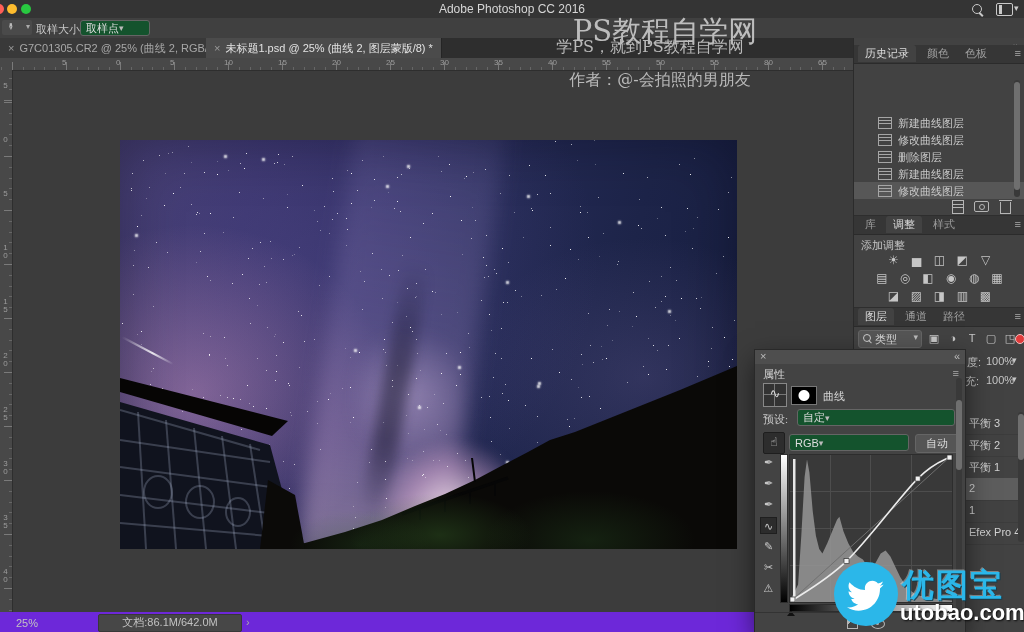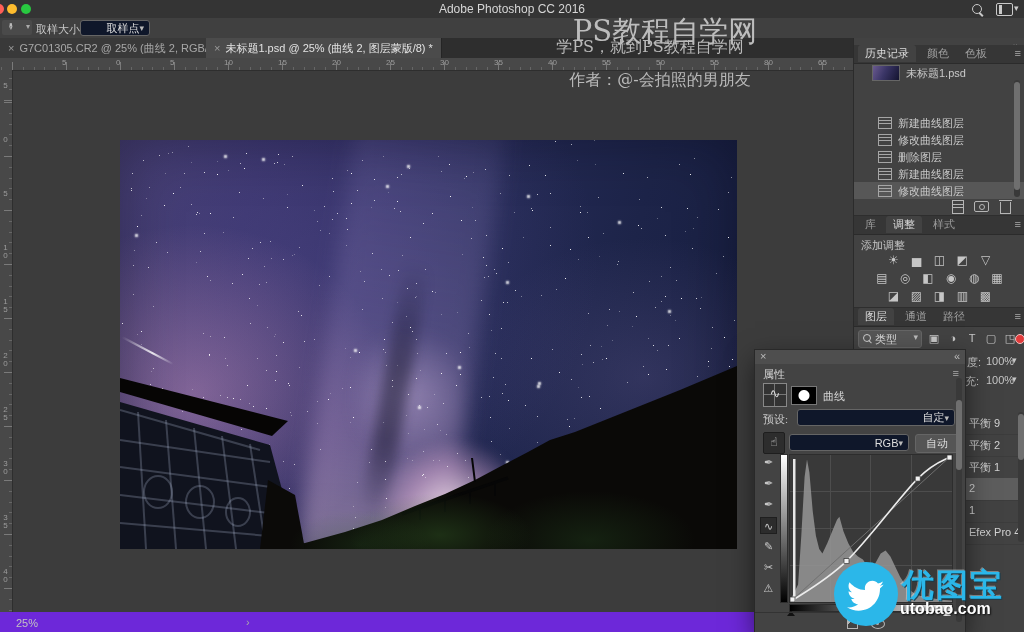--- a/index.html
+++ b/index.html
@@ -15,21 +15,21 @@
   .search-glass{position:absolute;width:8px;height:8px;border:1.5px solid #c9c9c9;border-radius:50%;}
   .search-glass:after{content:"";position:absolute;left:7px;top:7px;width:5px;height:1.5px;background:#c9c9c9;transform:rotate(45deg);transform-origin:0 0;}
   .ws-ico{position:absolute;width:15px;height:11px;border:1px solid #c9c9c9;border-radius:2px;}
   .ws-ico:after{content:"";position:absolute;left:2px;top:1px;bottom:1px;width:3px;background:#c9c9c9;}
   
   #optionsbar{position:absolute;left:0;top:18px;width:1024px;height:20px;background:#404040;border-bottom:1px solid #282828;}
   .toolchip{position:absolute;left:2px;top:2px;width:30px;height:15px;background:#4a4a4a;border-radius:2px;color:#bbb;}
   .toolchip .tc-g{position:absolute;left:4px;top:1px;font-size:10px;transform:rotate(90deg);}
   .toolchip .tc-c{position:absolute;right:2px;top:2px;font-size:8px;color:#aaa;}
   .ob-label{position:absolute;left:36px;top:4px;color:#c6c6c6;}
-  .dd{background:#0f172a;border:1px solid #656565;border-radius:3px;color:#ddd;display:flex;align-items:center;justify-content:flex-end;padding:0 5px;box-sizing:border-box;}
+  .dd{background:#14532d;border:1px solid #656565;border-radius:3px;color:#ddd;display:flex;align-items:center;justify-content:flex-start;padding:0 5px;box-sizing:border-box;}
   #sample-dd{position:absolute;left:80px;top:2px;width:70px;height:16px;}
   
   #tabbar{position:absolute;left:0;top:38px;width:853px;height:20px;background:#2e2e2e;}
   .doctab{position:absolute;top:0;height:20px;display:flex;align-items:center;padding:0 8px;box-sizing:border-box;border-right:1px solid #252525;white-space:nowrap;}
   .doctab .x{margin-right:5px;color:#9a9a9a;}
   .doctab.inactive{background:#393939;color:#a8a8a8;}
   .doctab.active{background:#4b4b4b;color:#e2e2e2;}
   
   #ruler-top{position:absolute;left:0;top:58px;width:853px;height:12px;background:#484848;border-bottom:1px solid #2e2e2e;
     background-image:repeating-linear-gradient(90deg,#7a7a7a 0,#7a7a7a 1px,transparent 1px,transparent 54px),
@@ -68,21 +68,21 @@
   
   .wm{position:absolute;color:#b9b9b9;font-family:"DejaVu Serif","Liberation Serif",serif;z-index:9;pointer-events:none;}
   #wm1{left:555px;top:12px;width:220px;text-align:center;font-size:29px;color:#bdbdbd;}
   #wm2{left:545px;top:37px;width:210px;text-align:center;font-size:16px;}
   #wm3{left:538px;top:53px;width:230px;text-align:center;font-size:17px;font-weight:bold;letter-spacing:4px;color:#c3c3c3;}
   #wm4{left:545px;top:70px;width:230px;text-align:center;font-size:16px;}
   #site-badge{position:absolute;left:820px;top:556px;width:204px;height:76px;z-index:10;}
   #badge-circle{position:absolute;left:14px;top:6px;width:64px;height:64px;border-radius:50%;display:flex;align-items:center;justify-content:center;}
   #badge-name{position:absolute;left:82px;top:8px;font-size:32px;font-weight:bold;letter-spacing:2px;
       text-shadow:1px 1px 0 rgba(10,60,80,.8),-1px -1px 0 rgba(255,255,255,.35);}
-  #badge-url{position:absolute;left:80px;top:44px;font-size:16px;font-weight:bold;color:#fff;text-shadow:1px 1px 2px rgba(0,0,0,.8);}
+  #badge-url{position:absolute;left:80px;top:44px;font-size:22px;font-weight:bold;color:#fff;text-shadow:1px 1px 2px rgba(0,0,0,.8);}
   
   #dock{position:absolute;left:853px;top:38px;width:171px;height:594px;background:#424242;border-left:1px solid #2b2b2b;}
   .grp-hd{position:absolute;left:0;width:171px;height:18px;background:#363636;border-bottom:1px solid #2b2b2b;}
   .ptab{position:absolute;top:0;height:17px;line-height:17px;padding:0 7px;color:#9d9d9d;}
   .ptab.active{background:#424242;color:#dcdcdc;border-radius:3px 3px 0 0;}
   .pmenu{position:absolute;right:4px;top:2px;color:#aaa;font-size:11px;}
   .divider{position:absolute;left:0;width:171px;height:1px;background:#2e2e2e;}
   
   .hist-row{position:absolute;left:0;width:171px;height:17px;}
   .hist-row.sel{background:#575757;}
@@ -266,24 +266,20 @@
 
   <div id="dock">
     <span class="pmenu" style="top:2px;right:6px;position:absolute;color:#bbb">»</span>
 
     <div class="grp-hd" style="top:7px">
       <span class="ptab active" style="left:4px">历史记录</span>
       <span class="ptab" style="left:66px">颜色</span>
       <span class="ptab" style="left:104px">色板</span>
       <span class="pmenu">≡</span>
     </div>
-    <div class="abs" style="left:0;top:25px;width:171px;height:17px">
-      <span id="snap-thumb"></span>
-      <span id="snap-name">未标题1.psd</span>
-    </div>
     <div class="abs" style="left:0;top:42px;width:171px;height:119px" id="history-list">
 
 
 
         <div class="hist-row" style="top: 34px;">
           <span class="hist-ico"></span>
           <span class="hist-lab">新建曲线图层</span>
         </div>
 
         <div class="hist-row" style="top: 51px;">
@@ -369,21 +365,21 @@
     <span id="lyr-reddot" style="left:161px;top:296px"></span>
     <span class="lyr-prop-lab" style="left:80px;top:317px">不透明度:</span>
     <span class="lyr-prop-lab" style="left:132px;top:317px">100%</span>
     <span class="lyr-prop-lab" style="left:158px;top:317px;font-size:9px">▾</span>
     <span class="lyr-prop-lab" style="left:100px;top:336px">填充:</span>
     <span class="lyr-prop-lab" style="left:132px;top:336px">100%</span>
     <span class="lyr-prop-lab" style="left:158px;top:336px;font-size:9px">▾</span>
     <div class="abs" style="left:0;top:374px;width:171px;height:132px" id="layer-list">
 
         <div class="lyr-row" style="top: 0px;">
-          <span class="lyr-lab">平衡 9</span>
+          <span class="lyr-lab">平衡 3</span>
         </div>
 
         <div class="lyr-row" style="top: 22px;">
           <span class="lyr-lab">平衡 2</span>
         </div>
 
         <div class="lyr-row" style="top: 44px;">
           <span class="lyr-lab">平衡 1</span>
         </div>
 
@@ -453,20 +449,21 @@
     <div id="props-scroll"></div>
     <div id="props-thumb"></div>
     <div id="props-foot">
       <span class="pf-clip"></span>
       <span class="pf-eye"></span>
     </div>
   </div>
 
   <div id="statusbar">
     <span id="sb-zoom">25%</span>
+    <span id="sb-field">文档:86.1M/642.0M</span>
     <span id="sb-chev">›</span>
   </div>
 
   <div class="wm" id="wm1">PS教程自学网</div>
   <div class="wm" id="wm2">学PS，就到PS教程自学网</div>
   <div class="wm" id="wm4">作者：@-会拍照的男朋友</div>
 
   <div id="site-badge">
     <div id="badge-circle" style="background: rgb(43, 183, 233);">
       <svg width="40" height="34" viewBox="0 0 42 36">

